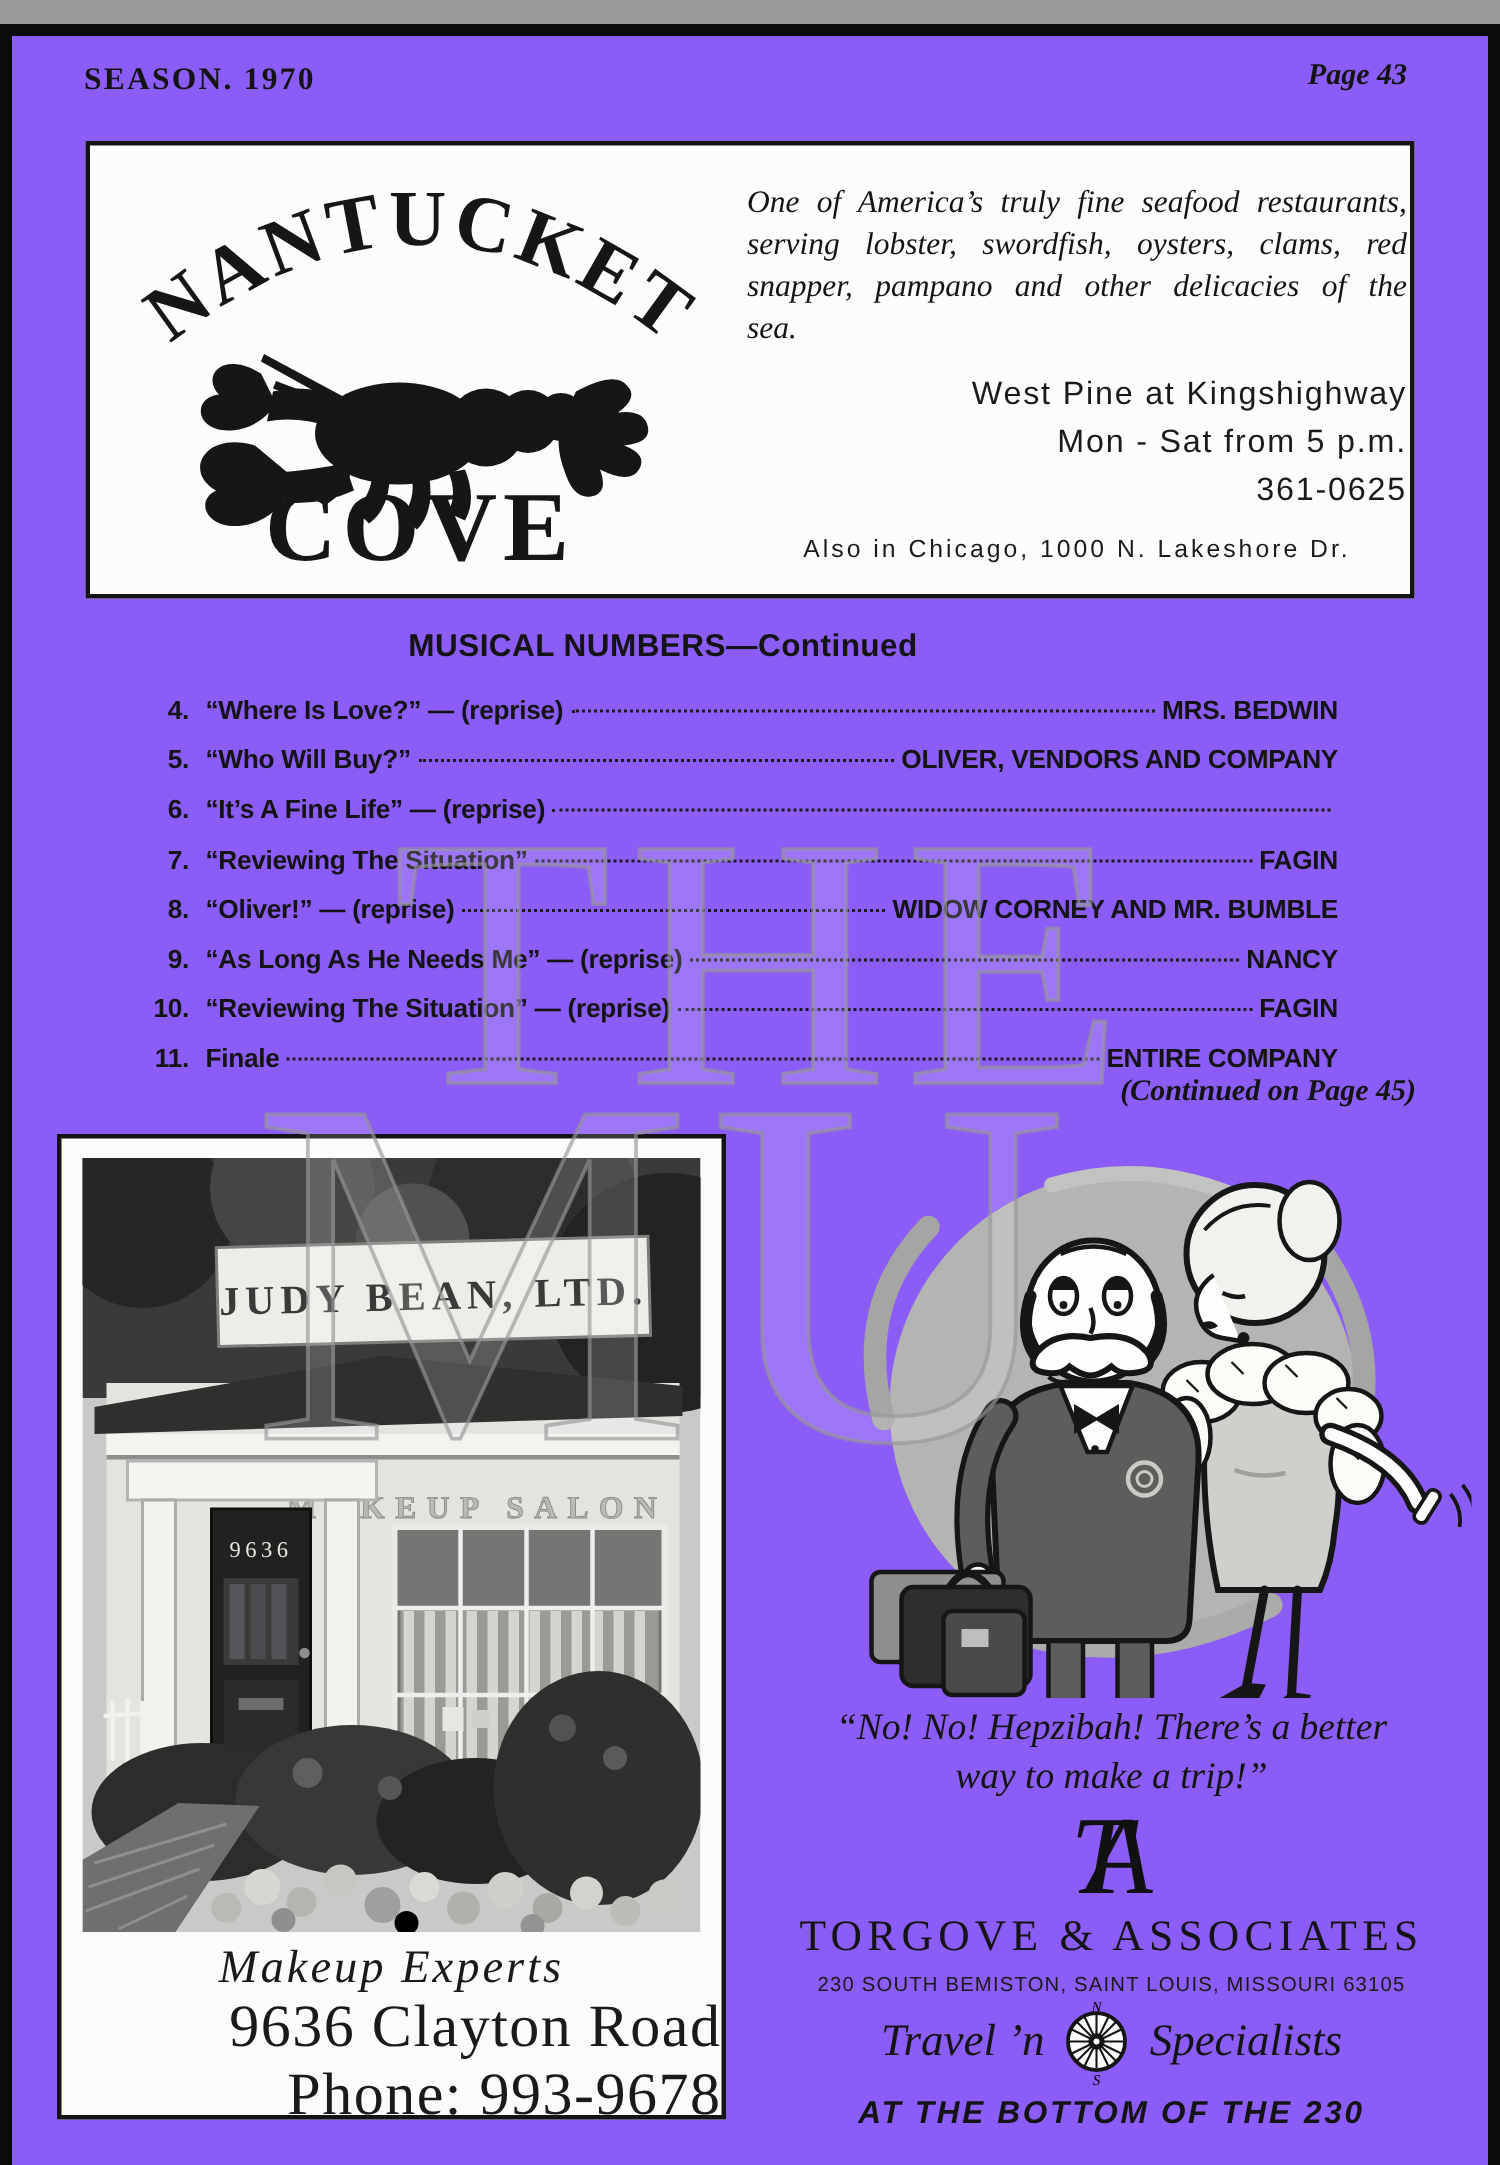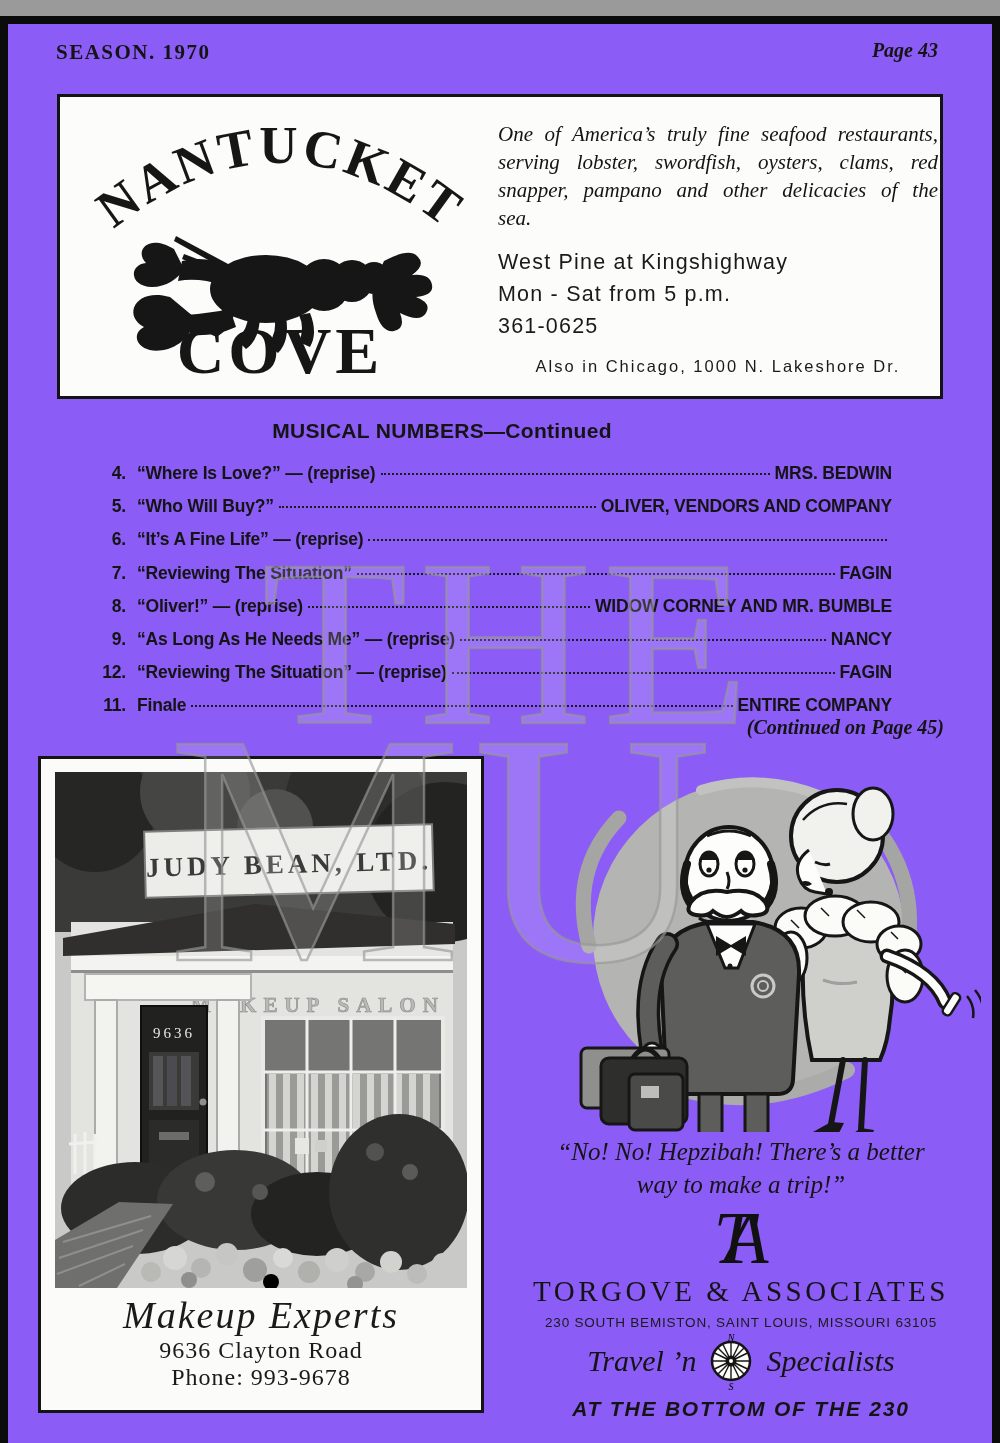--- a/index.html
+++ b/index.html
@@ -18,21 +18,21 @@
   
   .hdr-left{position:absolute;left:56px;top:24px;font-weight:700;font-size:21px;letter-spacing:1.5px;}
   .hdr-right{position:absolute;right:62px;top:23px;font-style:italic;font-weight:700;font-size:20px;}
 
   
   .ad-nantucket{position:absolute;left:57px;top:78px;width:886px;height:305px;
     border:3px solid #141414;background:#fcfcfa;box-sizing:border-box;}
   .nc-logo{position:absolute;left:18px;top:4px;}
   .nc-right{position:absolute;left:438px;top:24px;width:440px;}
   .nc-desc{margin:0;font-style:italic;font-size:21px;line-height:1.33;text-align:justify;word-spacing:6px;}
-  .nc-contact{margin-top:13px;text-align:left;font-family:"Liberation Sans",sans-serif;
+  .nc-contact{margin-top:13px;text-align:right;font-family:"Liberation Sans",sans-serif;
     font-size:21.5px;line-height:1.5;letter-spacing:1.2px;color:#1a1a1a;}
   .nc-contact div{white-space:nowrap;}
   .nc-also{margin-top:15px;text-align:center;font-family:"Liberation Sans",sans-serif;
     font-size:16.5px;letter-spacing:2px;color:#1a1a1a;}
 
   
   .mus-title{position:absolute;left:0;width:884px;top:403px;text-align:center;
     font-family:"Liberation Sans",sans-serif;font-weight:700;font-size:21px;letter-spacing:.3px;}
   .mus-list{position:absolute;left:90px;top:447px;width:802px;
     font-family:"Liberation Sans",sans-serif;font-weight:700;font-size:17.5px;letter-spacing:-.2px;}
@@ -40,22 +40,22 @@
   .mnum{flex:none;width:36px;text-align:right;}
   .mtitle{flex:none;margin-left:11px;}
   .mleader{flex:1;border-bottom:2.6px dotted #1b1b1b;margin:0 5px;transform:translateY(-4px);min-width:14px;}
   .mperf{flex:none;}
   .continued{position:absolute;right:56px;top:700px;font-style:italic;font-weight:700;font-size:20px;}
 
   
   .ad-makeup{position:absolute;left:38px;top:740px;width:446px;height:657px;
     border:3px solid #141414;background:#fbfbf9;box-sizing:border-box;text-align:center;overflow:hidden;}
   .mk-photo{display:block;margin:13px auto 0 auto;}
-  .mk-script{margin-top:5px;font-style:italic;font-size:38px;letter-spacing:2px;color:#1a1a1a;}
-  .mk-line{font-size:24px;line-height:1.12;letter-spacing:1px;color:#1a1a1a;}
+  .mk-script{margin-top:5px;font-style:italic;font-size:31px;letter-spacing:2px;color:#1a1a1a;}
+  .mk-line{font-size:40px;line-height:1.12;letter-spacing:1px;color:#1a1a1a;text-align:right;}
 
   
   .ad-travel{position:absolute;left:498px;top:744px;width:486px;text-align:center;}
   .tv-cartoon{display:block;margin:0 auto;}
   .tv-quote{margin-top:3px;font-style:italic;font-size:25px;line-height:1.32;font-weight:500;}
   .tv-mono{margin-top:0;height:74px;font-style:italic;font-size:74px;line-height:74px;
     letter-spacing:-26px;padding-right:26px;color:#111;}
   .tv-company{font-size:29px;letter-spacing:3.5px;margin-top:0;}
   .tv-address{font-family:"Liberation Sans",sans-serif;font-size:13.5px;letter-spacing:.8px;margin-top:7px;color:#1a1a1a;}
   .tv-tagline{display:flex;justify-content:center;align-items:center;gap:7px;margin-top:1px;}
@@ -152,21 +152,21 @@
       <span class="mleader"></span>
       <span class="mperf">WIDOW CORNEY AND MR. BUMBLE</span>
     </div>
     <div class="mrow">
       <span class="mnum">9.</span>
       <span class="mtitle">“As Long As He Needs Me” — (reprise)</span>
       <span class="mleader"></span>
       <span class="mperf">NANCY</span>
     </div>
     <div class="mrow">
-      <span class="mnum">12.</span>
+      <span class="mnum">10.</span>
       <span class="mtitle">“Reviewing The Situation” — (reprise)</span>
       <span class="mleader"></span>
       <span class="mperf">FAGIN</span>
     </div>
     <div class="mrow">
       <span class="mnum">11.</span>
       <span class="mtitle">Finale</span>
       <span class="mleader"></span>
       <span class="mperf">ENTIRE COMPANY</span>
     </div>

